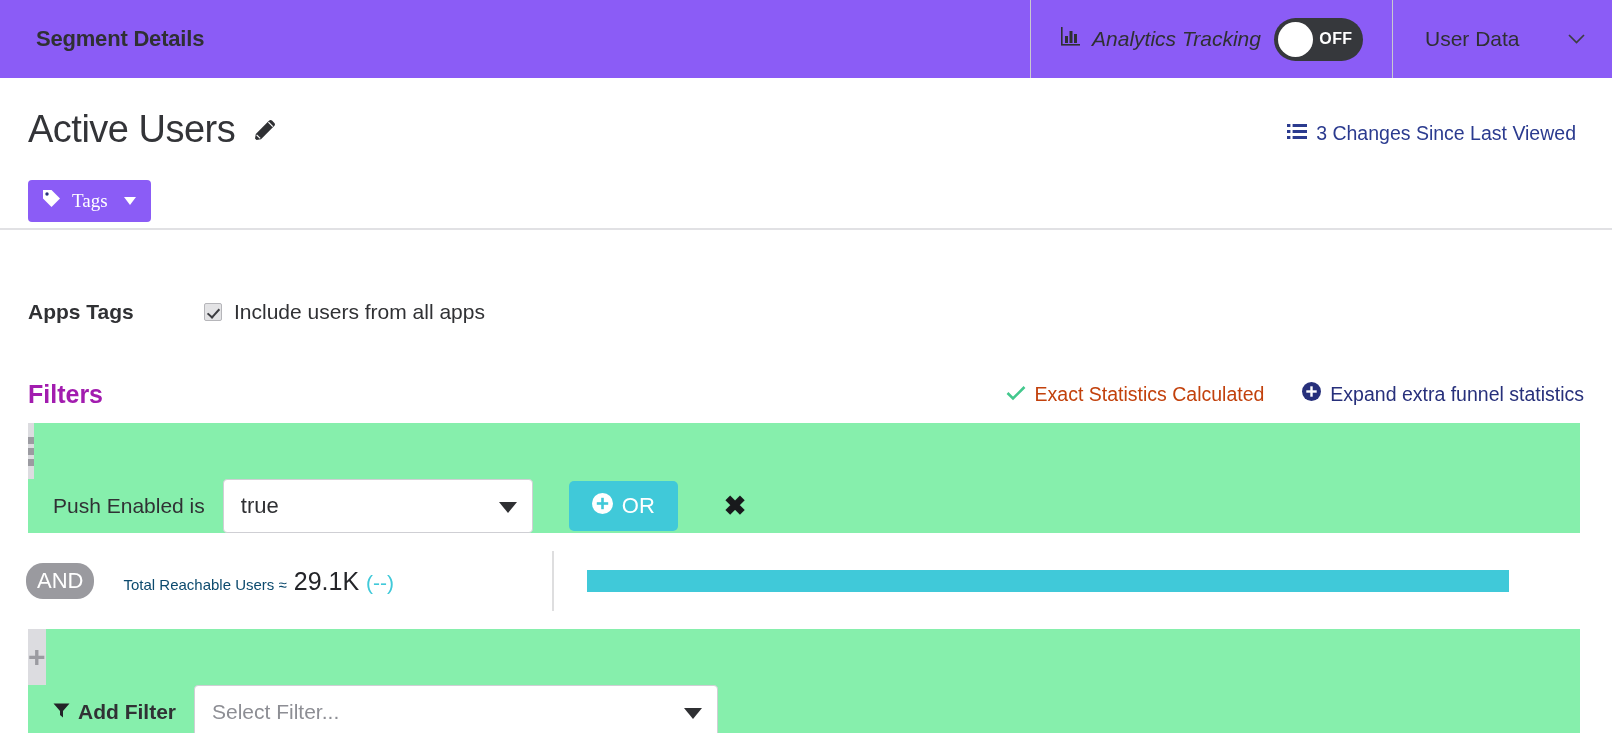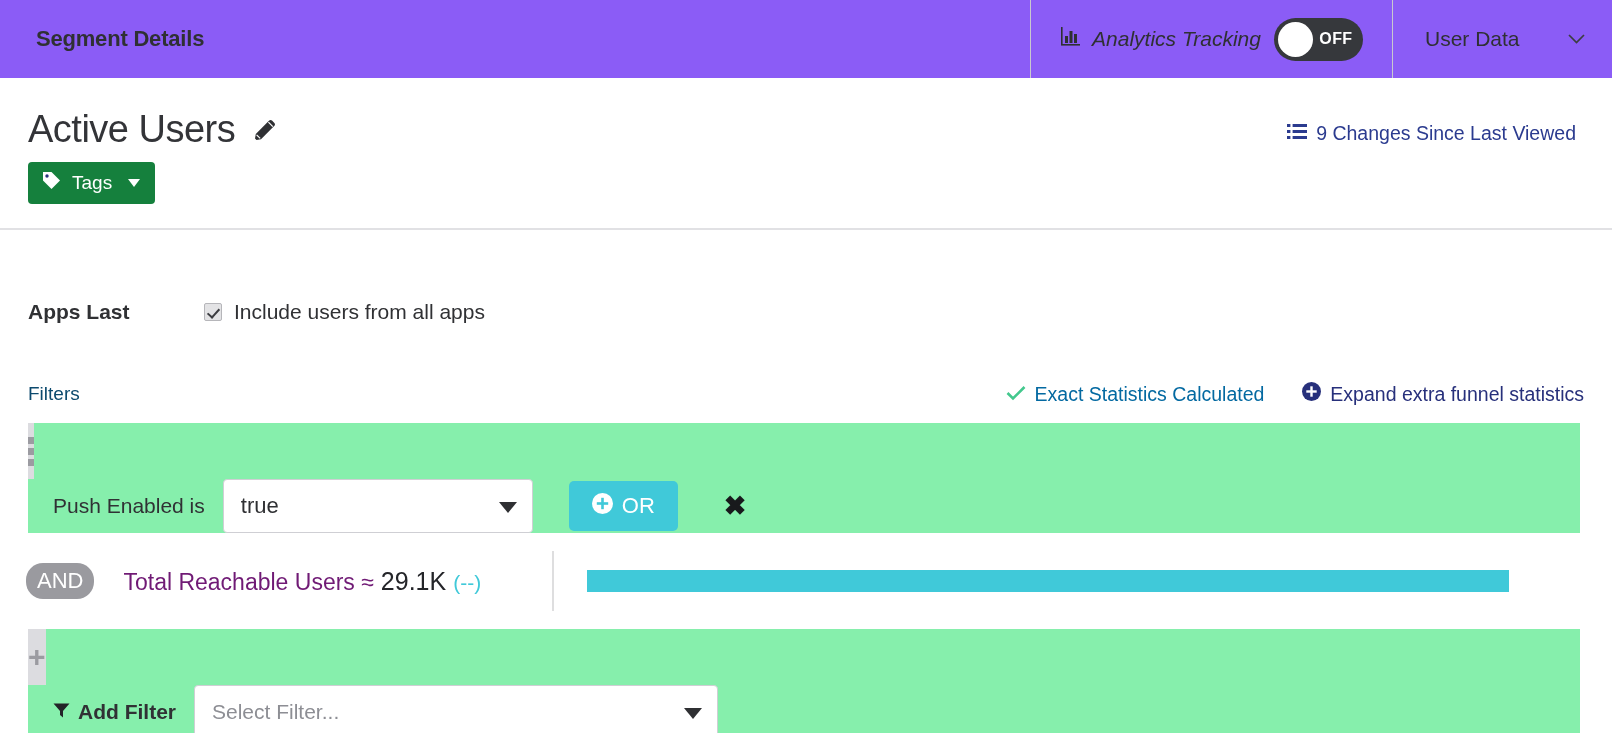--- a/index.html
+++ b/index.html
@@ -118,31 +118,31 @@
     align-items: center;
     gap: 9px;
     color: #2b3b8f;
     font-size: 19.5px;
     cursor: pointer;
     padding-top: 12px;
   }
   .list-icon { display: block; }
 
   .tags-button {
-    margin-top: 14px;
+    margin-top: 32px;
     display: inline-flex;
     align-items: center;
     gap: 11px;
-    background: #15803d;
+    background: #8b5cf6;
     color: #ffffff;
     border: none;
     border-radius: 4px;
     padding: 9px 15px 9px 14px;
     font-size: 19px;
-    font-family: Liberation Sans, sans-serif;
+    font-family: Liberation Serif, serif;
     cursor: pointer;
   }
   .tag-glyph { display: block; }
   .caret-white {
     width: 0; height: 0;
     border-left: 6.5px solid transparent;
     border-right: 6.5px solid transparent;
     border-top: 8px solid #ffffff;
     margin-left: 5px;
   }
@@ -194,34 +194,34 @@
   
   .filters-header {
     display: flex;
     align-items: center;
     justify-content: space-between;
     padding: 0 28px 0 28px;
     margin-top: 38px;
     height: 32px;
   }
   .filters-title {
-    font-size: 19px;
-    font-weight: normal;
-    color: #0c4a6e;
+    font-size: 25px;
+    font-weight: bold;
+    color: #a21caf;
   }
   .filters-header-right {
     display: flex;
     align-items: center;
     gap: 38px;
   }
   .exact-stats {
     display: flex;
     align-items: center;
     gap: 9px;
-    color: #0369a1;
+    color: #c2410c;
     font-size: 19.5px;
   }
   .check-glyph { font-size: 20px; line-height: 1; color: #43c88d; }
   .expand-funnel {
     display: flex;
     align-items: center;
     gap: 9px;
     color: #27307b;
     font-size: 19.5px;
     cursor: pointer;
@@ -360,21 +360,21 @@
     left: -2px;
     z-index: 2;
   }
   .reach-text-wrap {
     display: flex;
     align-items: baseline;
     gap: 7px;
     padding-left: 27px;
     width: 400px;
   }
-  .reach-label { font-size: 23px; color: #701a75; }
+  .reach-label { font-size: 15px; color: #0c4a6e; }
   .reach-value { font-size: 25px; color: #242529; }
   .reach-pct { font-size: 21px; color: #40c9d9; }
   .reach-vert-rule {
     width: 2px;
     height: 60px;
     background: #dededf;
     margin-left: 56px;
   }
   .reach-bar-track {
     flex: 1;
@@ -443,39 +443,39 @@
       <span class="list-icon">
         <svg width="20" height="17" viewBox="0 0 20 17">
           <rect x="0" y="1" width="3.4" height="3" fill="#2b3b8f"></rect>
           <rect x="5.6" y="1" width="14.4" height="3" fill="#2b3b8f"></rect>
           <rect x="0" y="7" width="3.4" height="3" fill="#2b3b8f"></rect>
           <rect x="5.6" y="7" width="14.4" height="3" fill="#2b3b8f"></rect>
           <rect x="0" y="13" width="3.4" height="3" fill="#2b3b8f"></rect>
           <rect x="5.6" y="13" width="14.4" height="3" fill="#2b3b8f"></rect>
         </svg>
       </span>
-      <span>9 Changes Since Last Viewed</span>
+      <span>3 Changes Since Last Viewed</span>
     </div>
   </div>
   <button class="tags-button">
     <span class="tag-glyph">
       <svg width="19" height="19" viewBox="0 0 19 19">
         <path d="M1 1 L9.5 1 L18 9.5 L9.5 18 L1 9.5 Z" fill="#ffffff"></path>
         <circle cx="5" cy="5" r="1.7" fill="#28307c"></circle>
       </svg>
     </span>
     <span>Tags</span>
     <span class="caret-white"></span>
   </button>
 </div>
 
 <div class="hr-divider"></div>
 
 <div class="apps-used-row">
-  <div class="apps-used-label">Apps Last</div>
+  <div class="apps-used-label">Apps Tags</div>
   <div class="apps-checkbox-wrap">
     <span class="checkbox-box"></span>
     <span class="apps-checkbox-text">Include users from all apps</span>
   </div>
 </div>
 
 <div class="filters-header">
   <div class="filters-title">Filters</div>
   <div class="filters-header-right">
     <div class="exact-stats">

